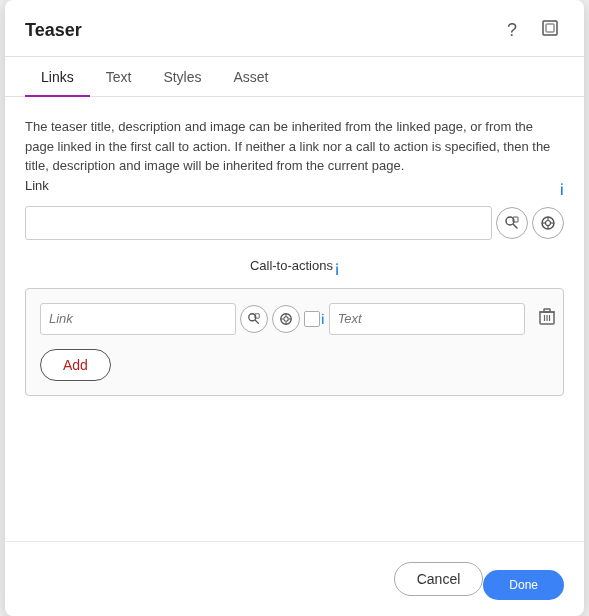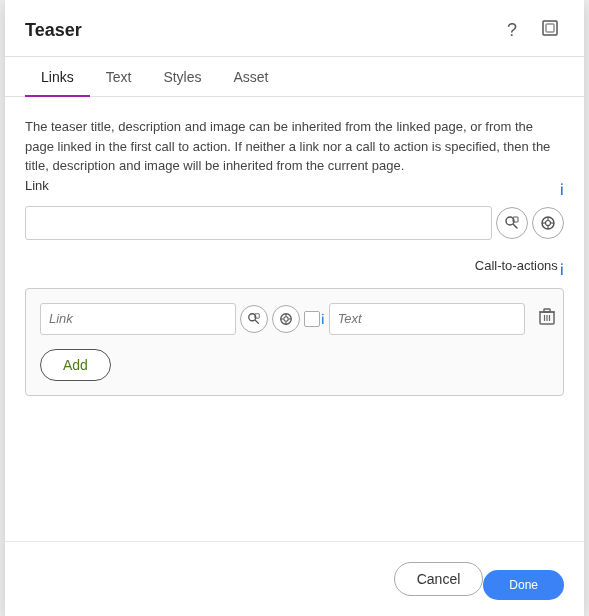--- a/index.html
+++ b/index.html
@@ -8,21 +8,21 @@
       background: #f0f0f0;
       display: flex;
       justify-content: center;
       align-items: center;
       min-height: 100vh;
     }
     .dialog {
       background: #fff;
       width: 579px;
       min-height: 616px;
-      border-radius: 0;
+      border-radius: 8px;
       box-shadow: 0 2px 16px rgba(0,0,0,0.18);
       display: flex;
       flex-direction: column;
       padding: 0;
       position: relative;
     }
     .dialog-header {
       display: flex;
       align-items: center;
       justify-content: space-between;
@@ -134,21 +134,21 @@
     .link-label-row {
       display: flex;
       align-items: center;
       justify-content: space-between;
       margin-bottom: 6px;
     }
     .cta-section { margin-top: 2px; }
     .cta-label-row {
       display: flex;
       align-items: center;
-      justify-content: flex-end;
+      justify-content: center;
       margin-bottom: 8px;
     }
     .cta-box {
       border: 1px solid #ccc;
       border-radius: 4px;
       padding: 14px 14px 14px 14px;
       background: #fafafa;
     }
     .cta-row {
       display: flex;
@@ -215,21 +215,21 @@
       padding: 4px;
       margin-left: 6px;
     }
     .add-btn {
       margin-top: 14px;
       padding: 7px 22px;
       border-radius: 20px;
       border: 1.5px solid #555;
       background: #fff;
       font-size: 14px;
-      color: #4d7c0f;
+      color: #b91c1c;
       cursor: pointer;
       font-weight: 500;
     }
     .dialog-footer {
       display: flex;
       justify-content: flex-end;
       align-items: center;
       padding: 16px 20px;
       border-top: 1px solid #e8e8e8;
       margin-top: auto;

